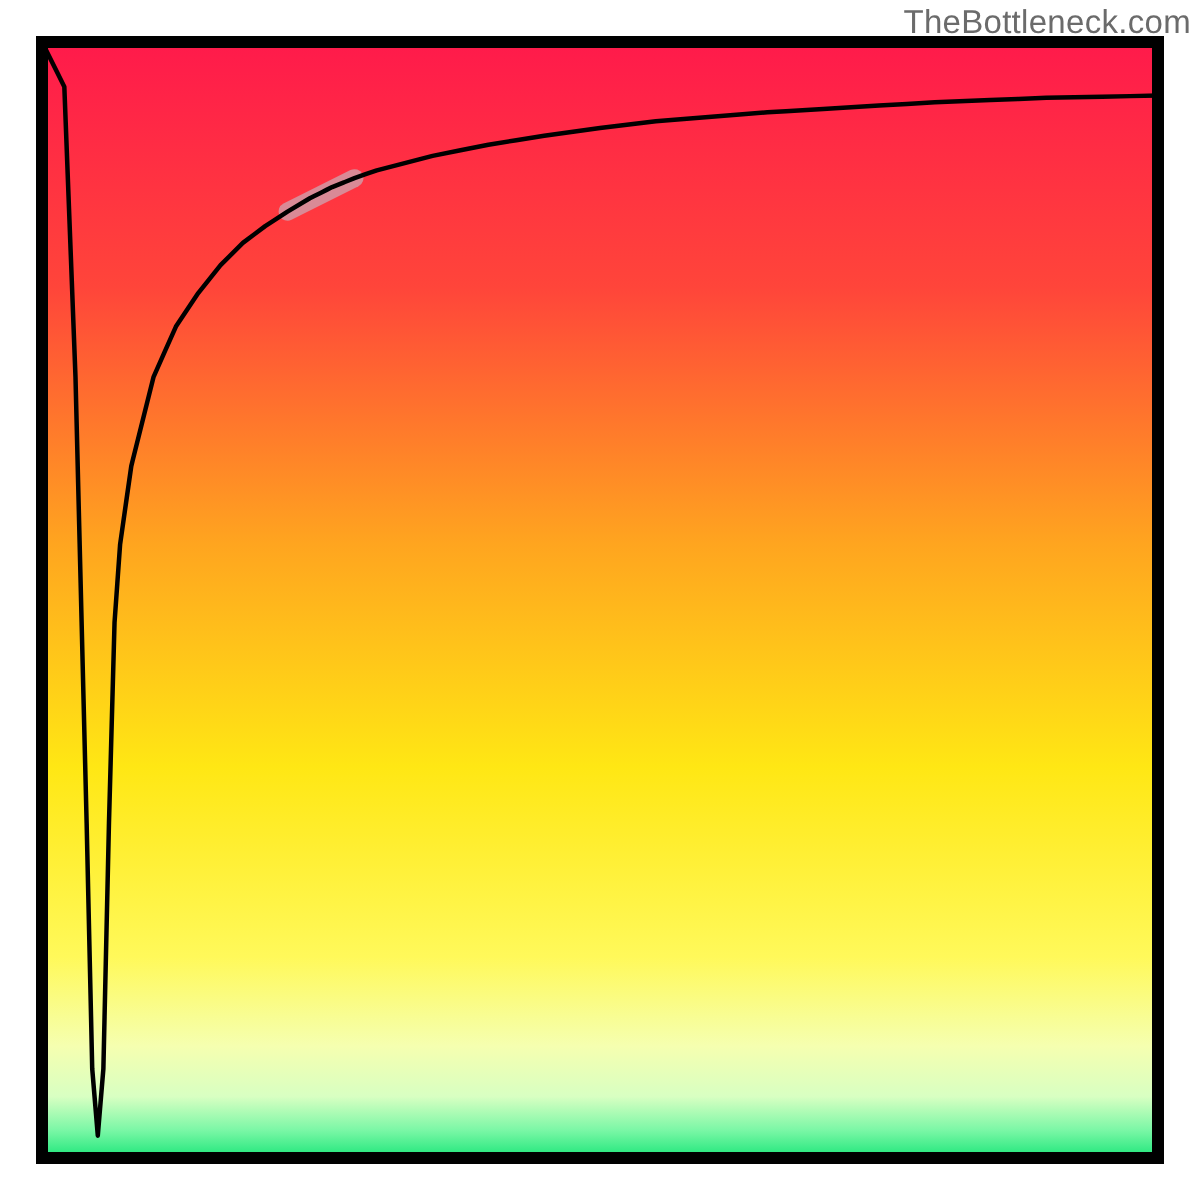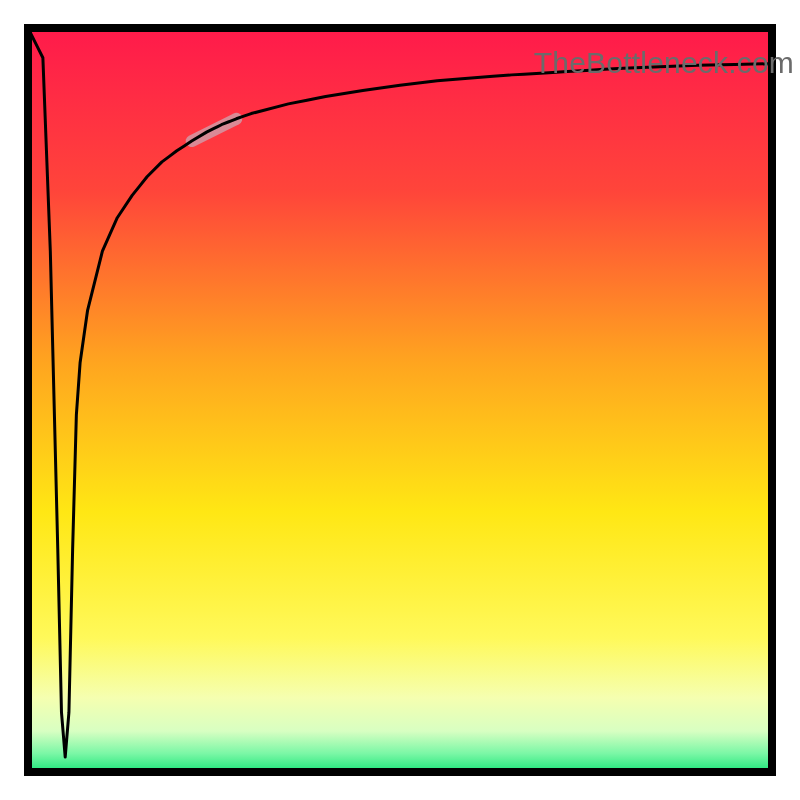--- a/index.html
+++ b/index.html
@@ -13,25 +13,24 @@
   .wrap {
     position: relative;
     width: 800px;
     height: 800px;
   }
   .watermark {
     position: absolute;
     top: 2px;
     right: 6px;
     color: #6b6b6b;
-    font-size: 30px;
+    font-size: 22px;
     font-weight: 500;
     letter-spacing: 0.2px;
     user-select: none;
-    margin-top: 44px;
   }
   svg {
     display: block;
   }
 </style>
 </head>
 <body>
 
 <div class="wrap">
   <div class="watermark">TheBottleneck.com</div>

